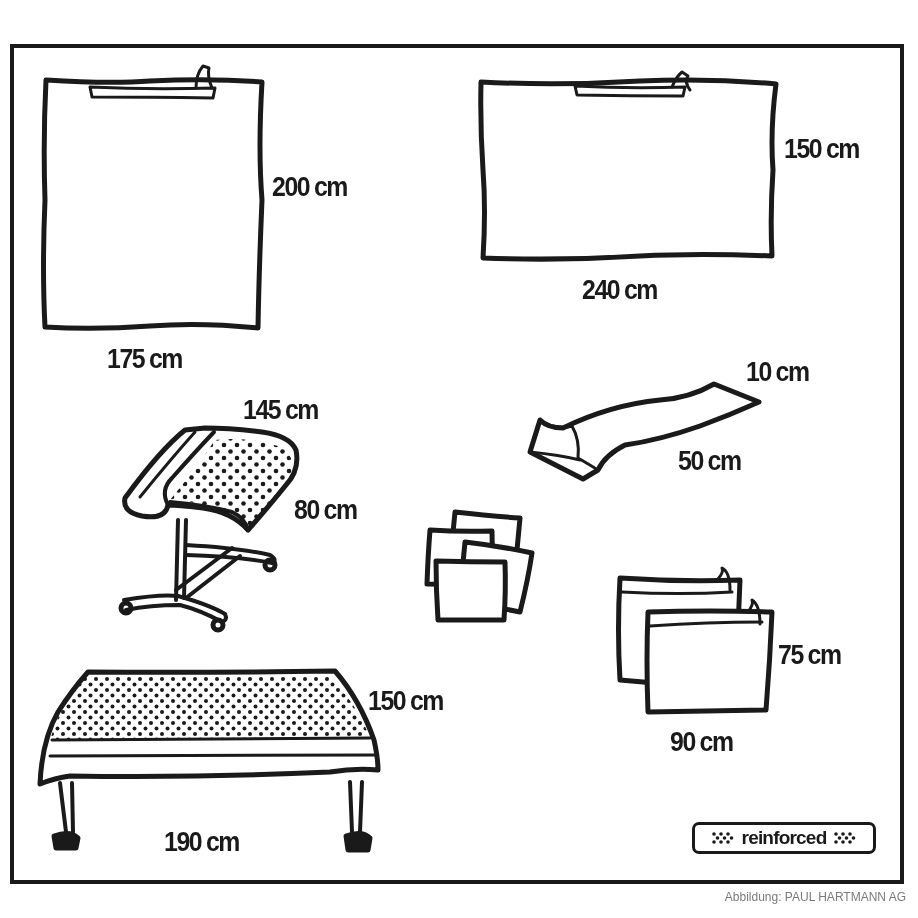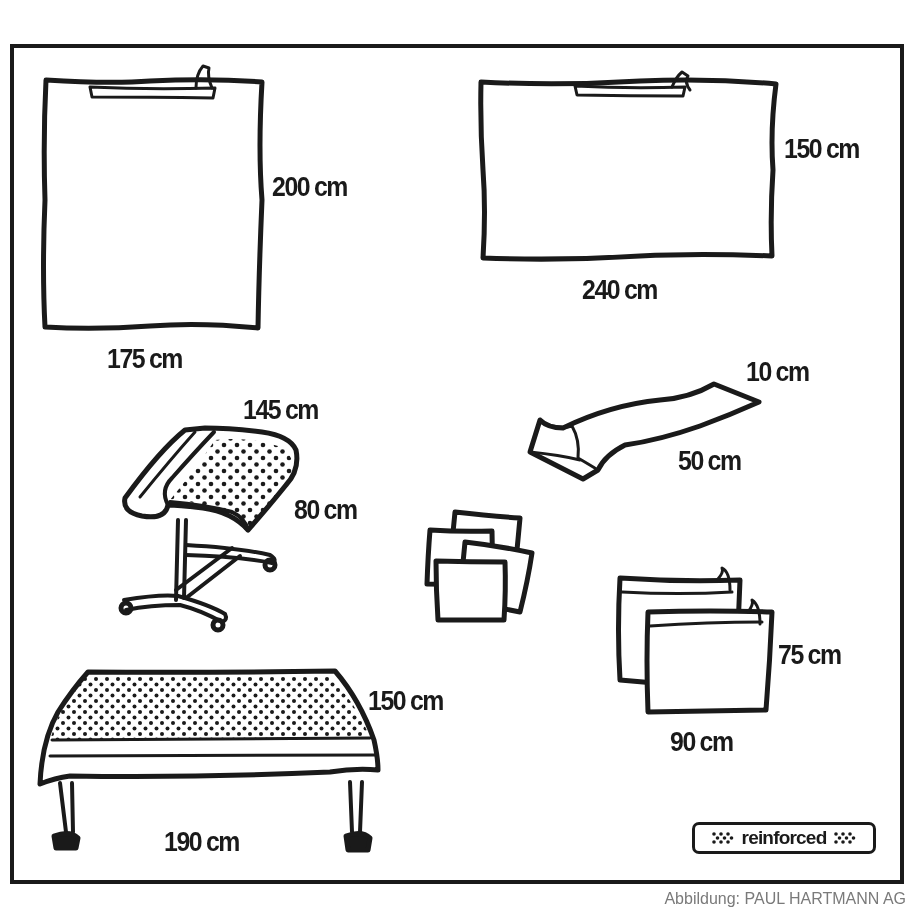--- a/index.html
+++ b/index.html
@@ -4,21 +4,21 @@
 <style>
   html, body { margin: 0; padding: 0; background: #ffffff; }
   body { width: 918px; height: 918px; position: relative; overflow: hidden; font-family: "Liberation Sans", sans-serif; }
   .frame { position: absolute; left: 10px; top: 44px; width: 894px; height: 840px; border: 4px solid #1a1a1a; box-sizing: border-box; background: #fff; }
   svg.art { position: absolute; left: 0; top: 0; }
   .dim { position: absolute; font-family: "Liberation Sans", sans-serif; font-weight: bold; font-size: 27px; color: #1a1a1a; letter-spacing: -1.5px; line-height: 1; transform: scaleX(0.92); transform-origin: left top; white-space: nowrap; }
   .dim .unit { margin-left: 5px; }
   .legend { position: absolute; left: 692px; top: 822px; width: 184px; height: 32px; border: 3px solid #1a1a1a; border-radius: 7px; box-sizing: border-box; display: flex; align-items: center; justify-content: center; gap: 6px; background: #fff; }
   .legend .dots { width: 26px; height: 16px; }
   .legend .label { font-family: "Liberation Sans", sans-serif; font-weight: bold; font-size: 19px; color: #1a1a1a; letter-spacing: -0.8px; }
-  .credit { position: absolute; right: 12px; top: 890px; font-family: "Liberation Sans", sans-serif; font-size: 16px; color: #7a7a7a; }
+  .credit { position: absolute; right: 12px; top: 890px; font-family: "Liberation Sans", sans-serif; font-size: 12px; color: #7a7a7a; }
 </style>
 </head>
 <body>
 
 <div class="frame"></div>
 
 <svg class="art" width="918" height="918" viewBox="0 0 918 918">
   <defs>
     <pattern id="dots" x="0" y="0" width="13" height="13" patternUnits="userSpaceOnUse">
       <circle cx="3" cy="3" r="2.3" fill="#1a1a1a"></circle>

